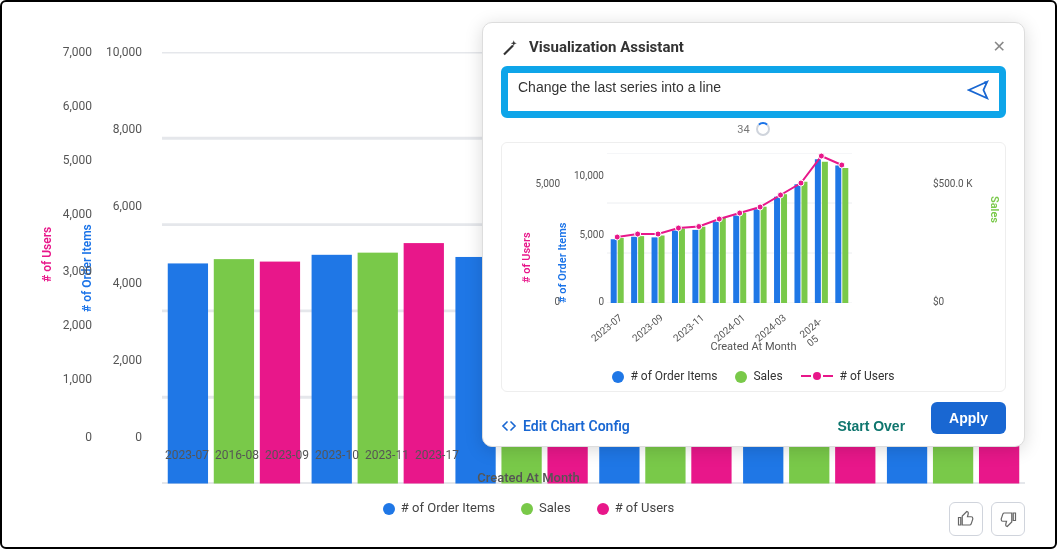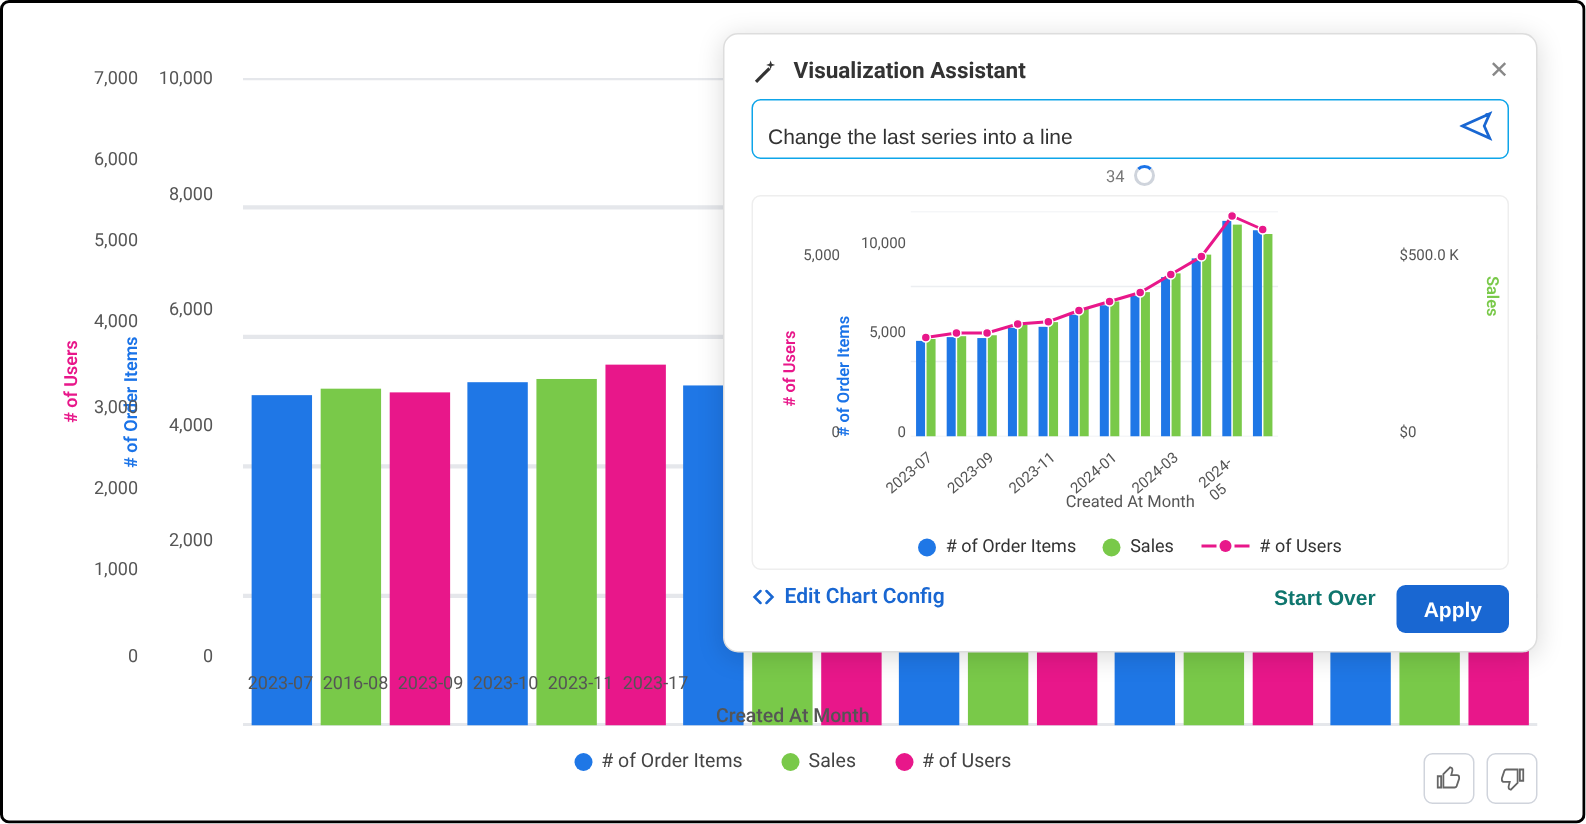--- a/index.html
+++ b/index.html
@@ -32,21 +32,21 @@
   .sw-blue { background:#1f77e6; }
   .sw-green { background:#79c949; }
   .sw-pink { background:#e8178a; }
 
   
   .popup { position:absolute; top:20px; right:30px; width:543px; background:#fff; border:1px solid #ddd; border-radius:10px; box-shadow:0 3px 18px rgba(0,0,0,0.15); padding:14px 18px 12px 18px; }
   .popup-header { display:flex; align-items:center; gap:10px; margin-bottom:10px; }
   .popup-header .title { font-size:15px; font-weight:700; flex:1; }
   .close-x { color:#888; font-size:16px; cursor:pointer; }
 
-  .prompt-box { display:flex; align-items:flex-end; border:1px solid #0ea5e9; border-radius:6px; padding:6px 10px; margin-bottom:4px; }
+  .prompt-box { display:flex; align-items:flex-start; border:7px solid #0ea5e9; border-radius:6px; padding:6px 10px; margin-bottom:4px; }
   .prompt-box input { flex:1; border:0; outline:0; font-size:14px; color:#333; }
   .send-icon { color:#1967d2; }
 
   .meta-row { display:flex; justify-content:center; align-items:center; gap:6px; font-size:11px; color:#777; margin-bottom:6px; }
   .half-circle { width:14px; height:14px; border-radius:50%; border:2px solid #cfd4dc; border-top-color:#1a73e8; border-right-color:#cfd4dc; }
 
   .preview { position:relative; border:1px solid #eee; border-radius:6px; height:250px; margin-bottom:10px; }
   .preview .ytitle { position:absolute; transform:rotate(-90deg); transform-origin:left top; font-size:11px; font-weight:600; }
   .preview .ytitle.users { left:18px; top:140px; color:#e8178a; }
   .preview .ytitle.items { left:54px; top:160px; color:#1a73e8; }
@@ -58,21 +58,21 @@
   .preview .yr .tk { left:0; }
   .preview svg.mini { position:absolute; left:105px; top:10px; width:245px; height:150px; }
   .preview .xlabs { position:absolute; left:105px; top:165px; width:245px; font-size:10px; color:#555; }
   .preview .xlabs span { position:absolute; transform:rotate(-40deg) translate(-100%,0); transform-origin:left top; }
   .preview .xtitle { position:absolute; bottom:38px; left:0; right:0; text-align:center; font-size:11px; color:#555; }
   .preview .lgd { position:absolute; bottom:8px; left:0; right:0; display:flex; justify-content:center; gap:18px; font-size:12px; align-items:center; }
   .dot-line { display:inline-flex; align-items:center; gap:2px; }
   .dot-line .d { width:8px; height:8px; border-radius:50%; background:#e8178a; }
   .dot-line .l { width:10px; height:2px; background:#e8178a; }
 
-  .popup-actions { display:flex; align-items:flex-start; gap:14px; }
+  .popup-actions { display:flex; align-items:flex-end; gap:26px; }
   .link-edit { color:#1967d2; font-weight:600; font-size:14px; display:inline-flex; align-items:center; gap:6px; cursor:pointer; }
   .spacer { flex:1; }
   .btn-plain { background:none; border:0; color:#0f766e; font-size:14px; font-weight:600; cursor:pointer; }
   .btn-apply { background:#1967d2; color:#fff; border:0; border-radius:6px; padding:8px 18px; font-size:14px; font-weight:600; cursor:pointer; }
 
   .thumbs { position:absolute; right:30px; top:500px; display:flex; gap:8px; }
   .thumb-btn { width:34px; height:34px; border:1px solid #d0d4dc; border-radius:6px; background:#fff; display:flex; align-items:center; justify-content:center; color:#555; cursor:pointer; }
 </style>
 </head>
 <body>

